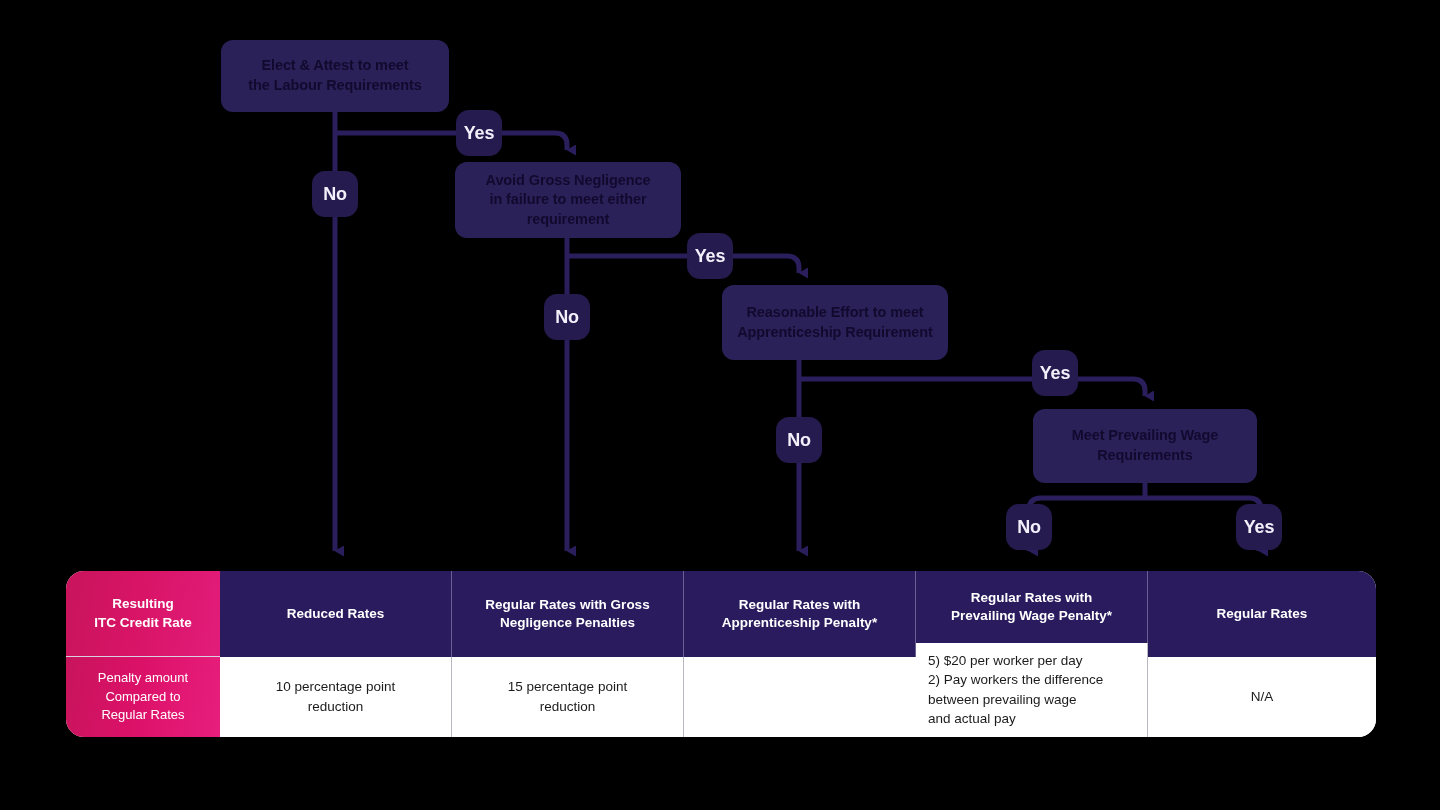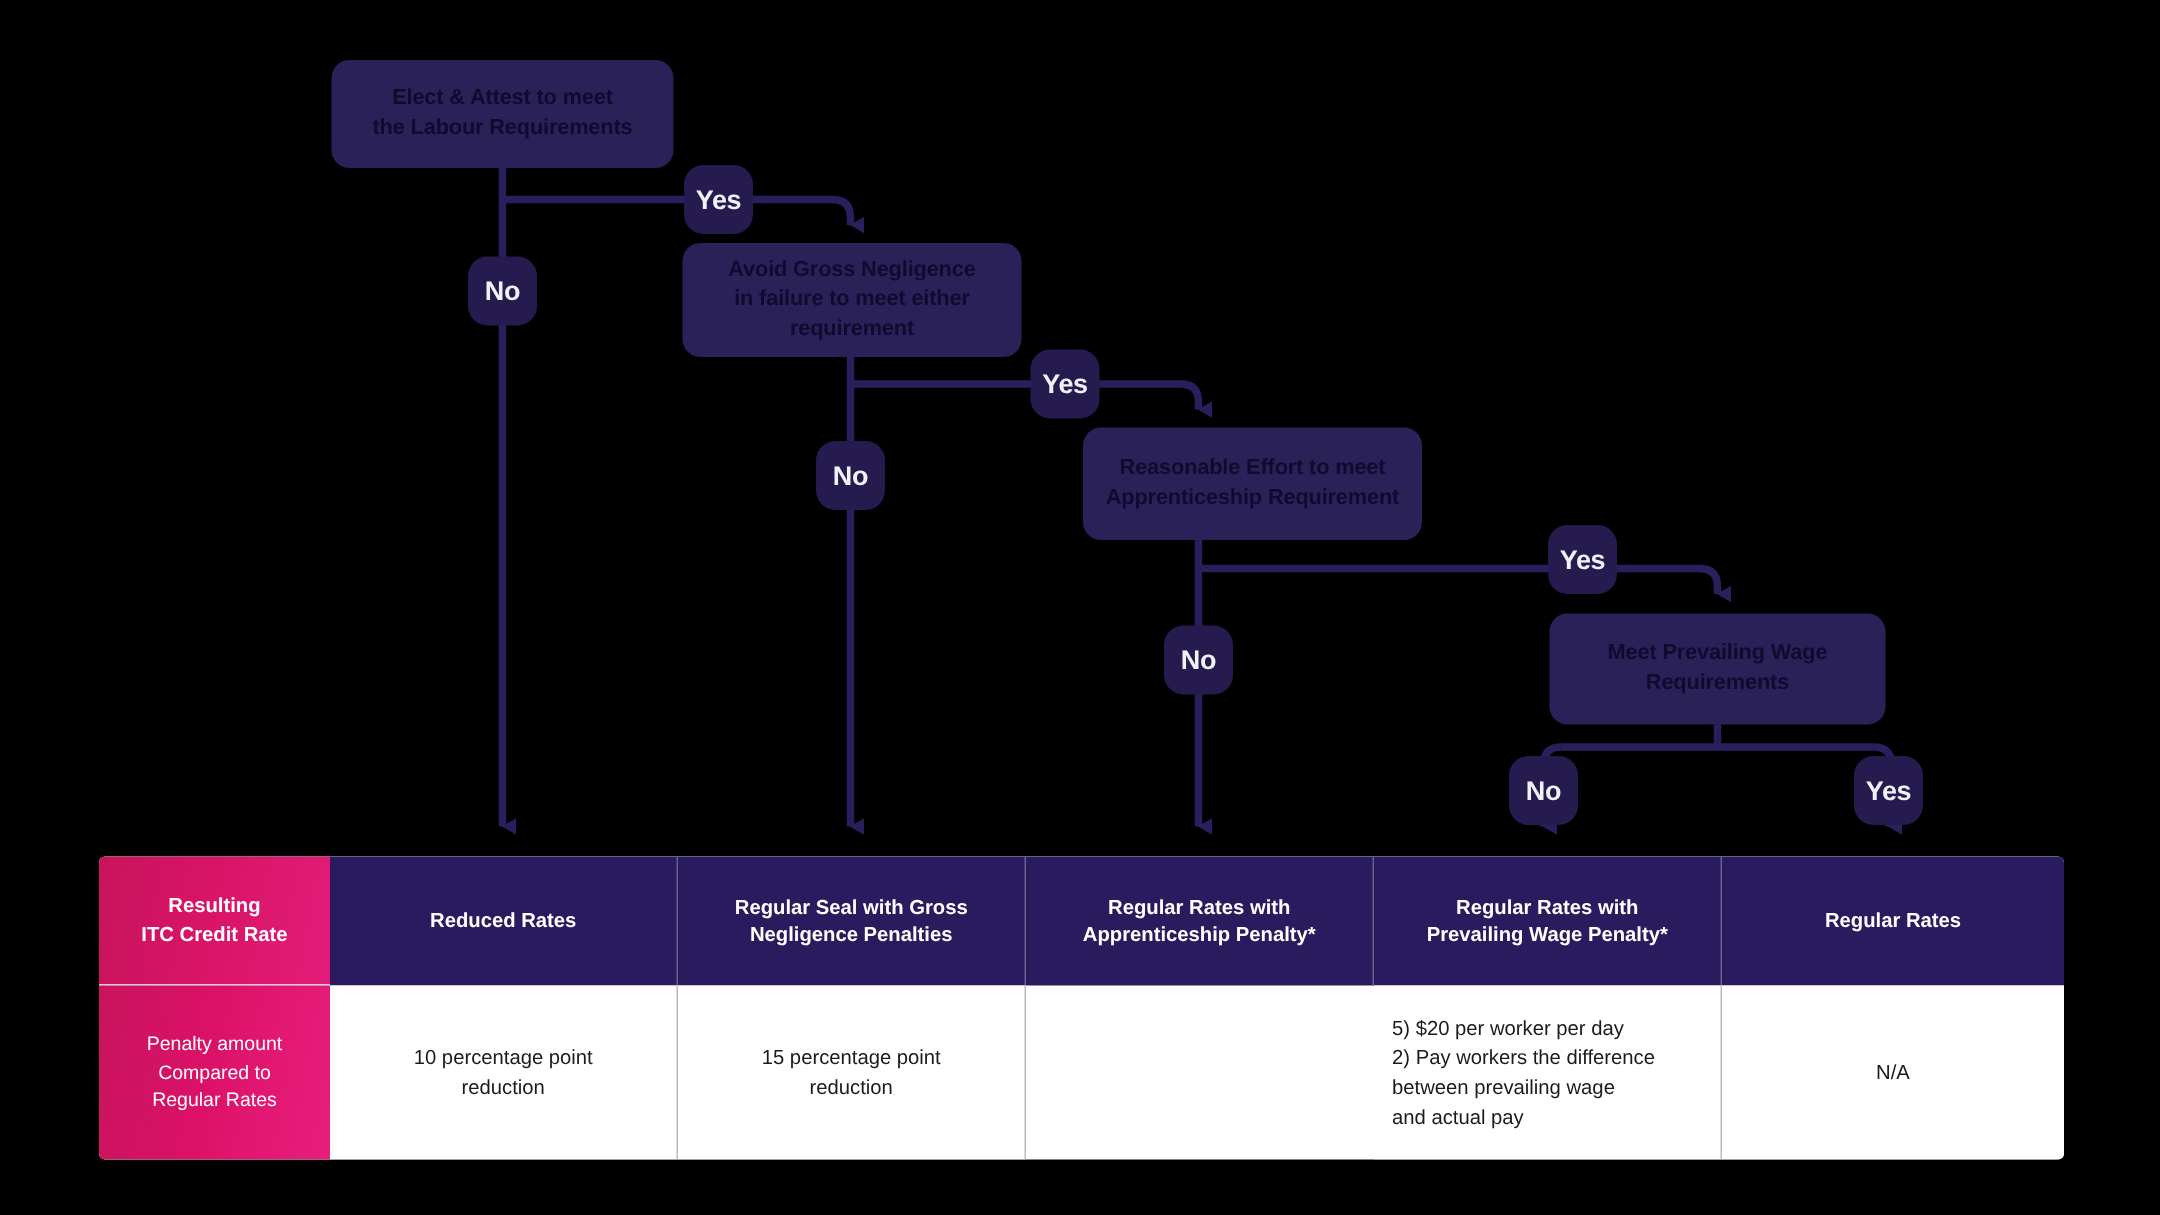--- a/index.html
+++ b/index.html
@@ -62,22 +62,22 @@
     font-weight: 700;
     letter-spacing: -0.2px;
   }
 
   
   #ratetable {
     position: absolute;
     left: 66px;
     top: 571px;
     width: 1310px;
-    height: 202px;
-    border-radius: 4px;
+    height: 166px;
+    border-radius: 18px;
     overflow: hidden;
     display: flex;
     background: #ffffff;
   }
   .tcol {
     display: flex;
     flex-direction: column;
     box-sizing: border-box;
     flex: 0 0 auto;
   }
@@ -215,21 +215,21 @@
 Regular Rates</div>
     </div>
 
     <div class="tcol c1">
       <div class="thead">Reduced Rates</div>
       <div class="tbody">10 percentage point
 reduction</div>
     </div>
 
     <div class="tcol c2">
-      <div class="thead">Regular Seal with Gross
+      <div class="thead">Regular Rates with Gross
 Negligence Penalties</div>
       <div class="tbody">15 percentage point
 reduction</div>
     </div>
 
     <div class="tcol c3">
       <div class="thead">Regular Rates  with
 Apprenticeship Penalty*</div>
     </div>
 

